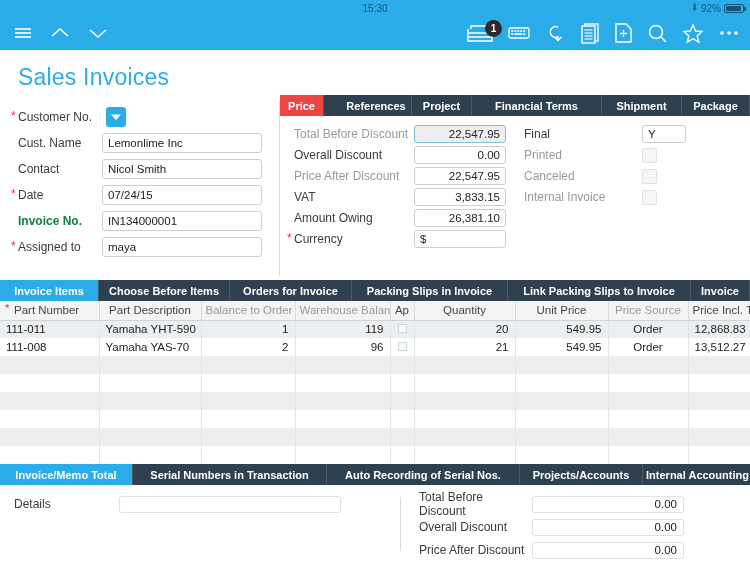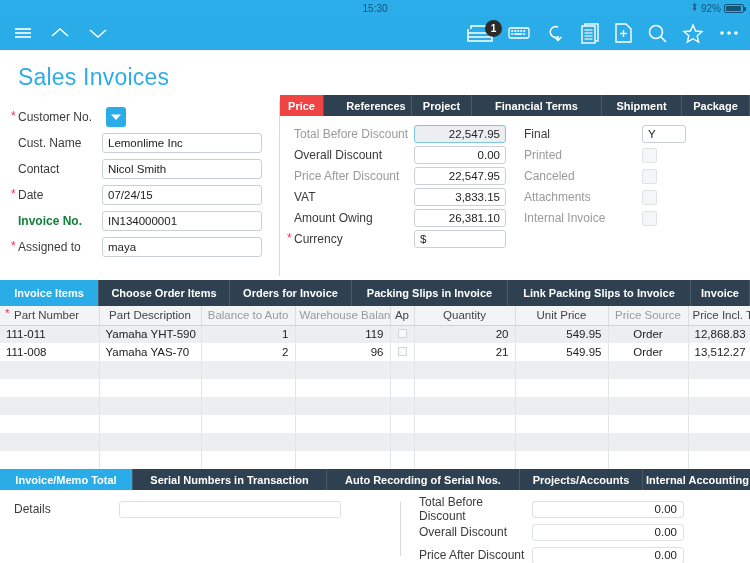--- a/index.html
+++ b/index.html
@@ -126,21 +126,21 @@
     background: #fff; font-size: 11.5px; color: #222;
     display: flex; align-items: center; padding: 0 5px;
   }
   .chkbox {
     width: 15px; height: 15px; border: 1px solid #dfe3e6; border-radius: 2px;
     background: #f4f6f7; cursor: pointer;
   }
 
   
   .grid-section { }
-  .grid-tabbar { display: flex; height: 26px; background: #2f4050; }
+  .grid-tabbar { display: flex; height: 21px; background: #2f4050; }
   .gtab {
     background: #2f4050; color:#fff; font-size: 11px; font-weight: bold;
     display:flex; align-items:center; justify-content:center;
     padding: 0 10px; border-right: 1px solid #4a5a68; white-space: nowrap;
     cursor:pointer; overflow:hidden;
   }
   .gtab.active { background:#29ace8; }
 
   table.grid { width: 750px; border-collapse: collapse; table-layout: fixed; }
   table.grid th {
@@ -401,36 +401,32 @@
             </div>
             <div class="prow">
               <div class="plabel2 muted">Printed</div>
               <div class="chkbox"></div>
             </div>
             <div class="prow">
               <div class="plabel2 muted">Canceled</div>
               <div class="chkbox"></div>
             </div>
             <div class="prow">
-              <div class="plabel2 muted">Attachments</div>
-              <div class="chkbox"></div>
-            </div>
-            <div class="prow">
               <div class="plabel2 muted">Internal Invoice</div>
               <div class="chkbox"></div>
             </div>
           </div>
       </div>
     </div>
   </div>
 
   <div class="grid-section">
     <div class="grid-tabbar" id="grid-tab-bar">
         <div class="gtab active" style="width: 99px; flex: 0 0 auto;">Invoice Items</div>
-        <div class="gtab" style="width: 131px; flex: 0 0 auto;">Choose Order Items</div>
+        <div class="gtab" style="width: 131px; flex: 0 0 auto;">Choose Before Items</div>
         <div class="gtab" style="width: 122px; flex: 0 0 auto;">Orders for Invoice</div>
         <div class="gtab" style="width: 156px; flex: 0 0 auto;">Packing Slips in Invoice</div>
         <div class="gtab" style="width: 183px; flex: 0 0 auto;">Link Packing Slips to Invoice</div>
         <div class="gtab" style="width: 59px; flex: 0 0 auto; text-align: right;">Invoice</div>
       </div>
     <table class="grid">
       <colgroup id="grid-colgroup">
           <col style="width: 99px;">
           <col style="width: 102px;">
           <col style="width: 94px;">
@@ -438,21 +434,21 @@
           <col style="width: 24px;">
           <col style="width: 101px;">
           <col style="width: 93px;">
           <col style="width: 80px;">
           <col style="width: 62px;">
         </colgroup>
       <thead>
           <tr id="grid-head-row">
             <th class="req-head "><span class="req">*</span><span>Part Number</span></th>
             <th><span>Part Description</span></th>
-            <th class="muted"><span>Balance to Auto</span></th>
+            <th class="muted"><span>Balance to Order</span></th>
             <th class="muted"><span>Warehouse Balan</span></th>
             <th><span>Ap</span></th>
             <th><span>Quantity</span></th>
             <th><span>Unit Price</span></th>
             <th class="muted"><span>Price Source</span></th>
             <th><span>Price Incl. Tax</span></th>
           </tr>
         </thead>
       <tbody id="grid-body">
           <tr class="alt">

